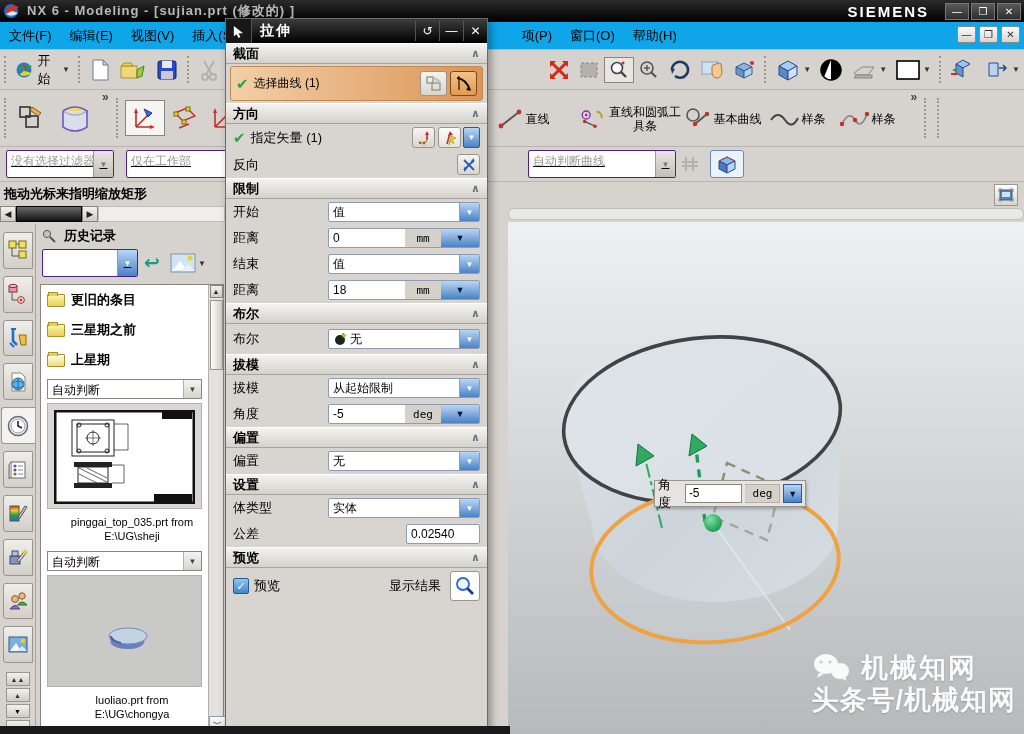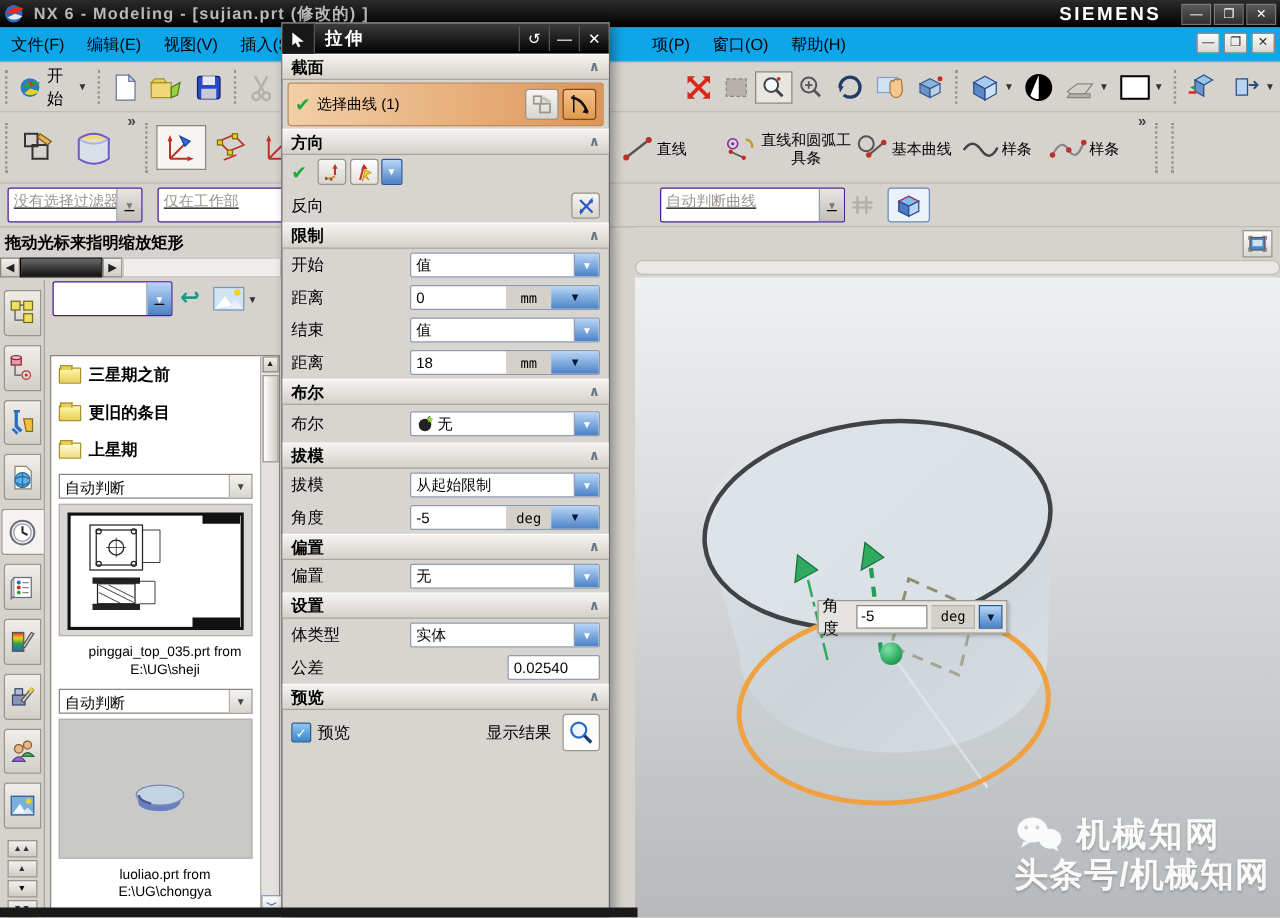--- a/index.html
+++ b/index.html
@@ -510,44 +510,51 @@
           <circle cx="16" cy="7" r="2.2" fill="#f0d020"></circle>
         </svg>
       </span>
     <span class="resscroll">▲▲</span>
     <span class="resscroll">▲</span>
     <span class="resscroll" style="color:#000">▼</span>
     <span class="resscroll">▼▼</span>
   </div>
 
   <div id="histpanel" class="abs">
+    <div id="histhdr">
+      <svg width="14" height="14" viewBox="0 0 14 14">
+          <circle cx="5" cy="5" r="3.6" fill="#c8c4bc" stroke="#555"></circle>
+          <line x1="8" y1="8" x2="13" y2="13" stroke="#555" stroke-width="2"></line>
+        </svg>
+      <span>历史记录</span>
+    </div>
     <div id="histsearch">
       <span class="combo">
         <span class="ctxt"></span>
         <span class="cdd">▼</span>
       </span>
       <span class="undoarrow">↩</span>
       <span class="tbtn">
         <svg width="26" height="20" viewBox="0 0 26 20">
             <rect x="1" y="1" width="24" height="18" fill="#cfe4f4" stroke="#7a96b5"></rect>
             <path d="M2 18 l8 -10 l6 8 z" fill="#fff"></path>
             <path d="M11 18 l7 -7 l7 7 z" fill="#e8f0f8"></path>
             <circle cx="20" cy="5" r="2.6" fill="#f0d020"></circle>
           </svg>
         <span class="ddarrow">▼</span>
       </span>
     </div>
     <div id="histlist">
       <div class="folderrow">
         <span class="folder"></span>
-        <span>三星期之前</span>
+        <span>更旧的条目</span>
       </div>
       <div class="folderrow">
         <span class="folder"></span>
-        <span>更旧的条目</span>
+        <span>三星期之前</span>
       </div>
       <div class="folderrow">
         <span class="folder" style="background:linear-gradient(#fffce0,#f0dc80)"></span>
         <span>上星期</span>
       </div>
       <div class="rulecombo">
         <span class="ctxt">自动判断</span>
         <span class="cdd">▼</span>
       </div>
       <div class="thumbbox" style="height:106px;padding:6px">
@@ -703,20 +710,21 @@
           </svg>
         </span>
     </div>
 
     <div class="grphdr">
         <span>方向</span>
         <span class="caret">∧</span>
       </div>
     <div class="drow">
       <span class="checkmark">✔</span>
+      <span class="lbl"><span>指定矢量</span> <span>(1)</span></span>
       <span class="sqbtn small">
           <svg width="16" height="16" viewBox="0 0 16 16">
             <path d="M3 12 q4 2 8 -1" fill="none" stroke="#d88a20" stroke-width="1.6"></path>
             <path d="M11 3 v7" stroke="#c03028" stroke-width="1.6"></path>
             <polygon points="11,1 9,5 13,5" fill="#c03028"></polygon>
             <circle cx="4" cy="13" r="1" fill="#555"></circle>
             <circle cx="8" cy="13.5" r="1" fill="#555"></circle>
           </svg>
         </span>
       <span class="sqbtn small" style="background:linear-gradient(#fdfdfd,#e4e2dc)">

